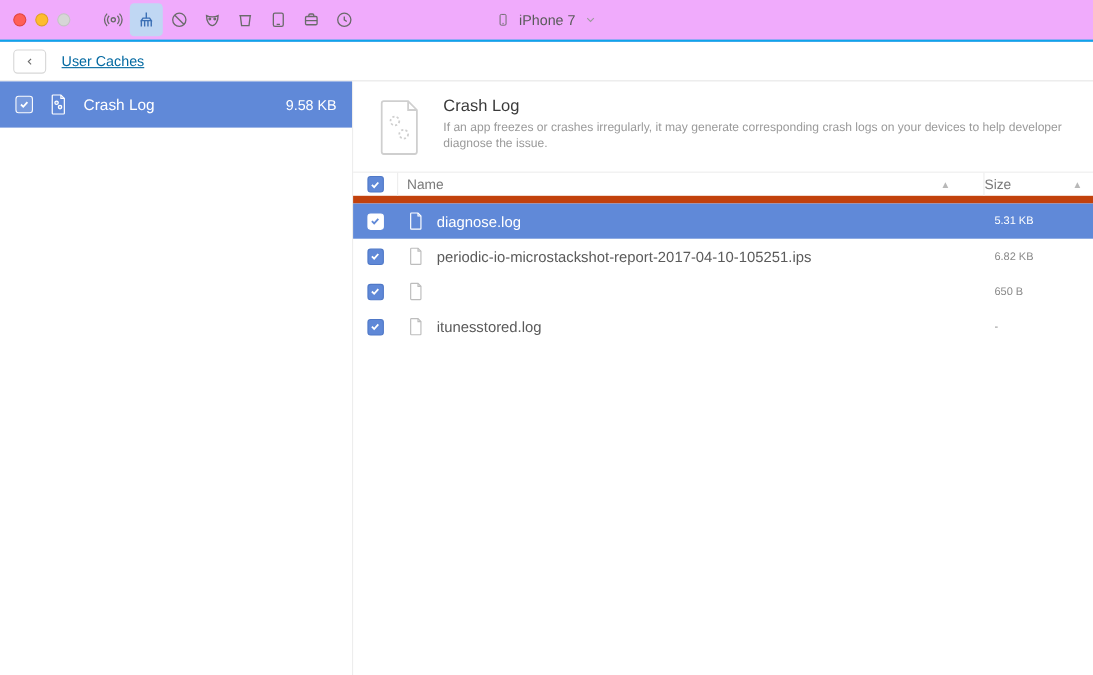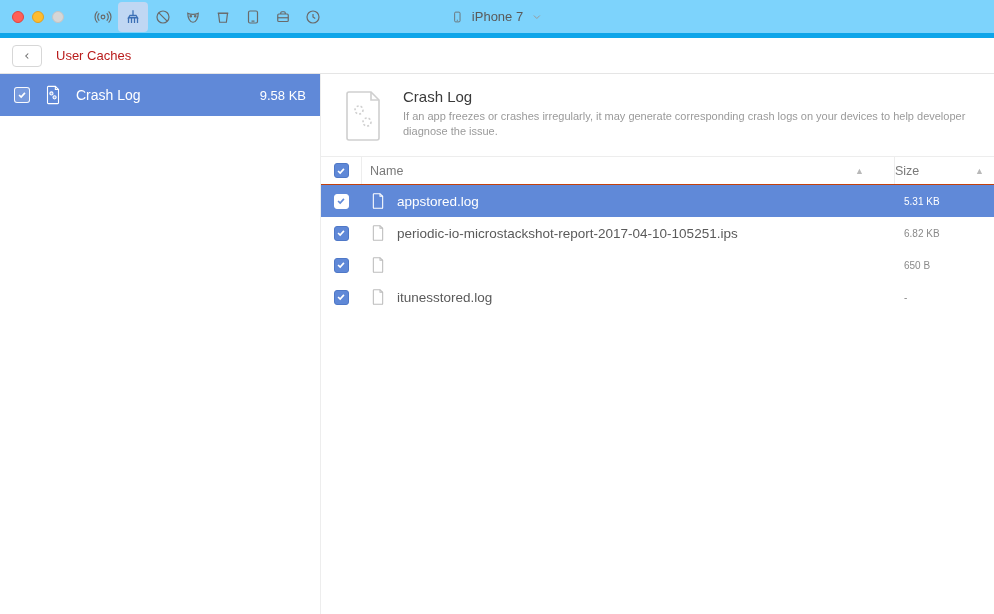--- a/index.html
+++ b/index.html
@@ -12,22 +12,22 @@
       height: 614px;
       overflow: hidden;
     }
 
     
     .titlebar {
       height: 38px;
       display: flex;
       align-items: center;
       padding: 0 12px;
-      background: #7dd3fc;
-      border-bottom: 5px solid #0ea5e9;
+      background: #f0abfc;
+      border-bottom: 2px solid #0ea5e9;
       position: relative;
     }
     .traffic-lights {
       display: flex;
       gap: 8px;
     }
     .traffic-dot {
       width: 12px;
       height: 12px;
       border-radius: 50%;
@@ -82,22 +82,23 @@
       height: 22px;
       border: 1px solid #d7d7d7;
       border-radius: 4px;
       display: flex;
       align-items: center;
       justify-content: center;
       color: #6a6a6a;
       background: #fff;
     }
     .breadcrumb-title {
-      color: #b91c1c;
+      color: #0369a1;
       font-size: 13px;
+      text-decoration: underline;
     }
 
     
     .main {
       display: flex;
       height: calc(100% - 74px);
     }
     .sidebar {
       width: 320px;
       background: #fff;
@@ -157,21 +158,21 @@
     .header-text .desc {
       font-size: 11px;
       color: #9a9a9a;
       line-height: 1.4;
     }
 
     .table-header {
       height: 28px;
       display: flex;
       align-items: center;
-      border-bottom: 1px solid #c2410c;
+      border-bottom: 7px solid #c2410c;
       color: #7a7a7a;
       font-size: 12.5px;
       justify-content: center;
     }
     .col-check { width: 40px; display: flex; justify-content: center; }
     .col-name { flex: 1; padding-left: 8px; display:flex; align-items:center; gap:6px; border-left: 1px solid #ededed; height:100%;}
     .col-size { width: 100px; padding-left: 0; display:flex; align-items:center; gap:2px; border-left: 1px solid #ededed; height:100%;margin-left:20px;}
     .sort-tri {
       font-size: 9px;
       color: #b8b8b8;
@@ -364,21 +365,21 @@
               </svg>
             </div>
           </div>
           <div style="flex: 1 1 0%; display: flex; align-items: center; padding-left: 8px;">
             <div class="file-icon">
               <svg width="16" height="20" viewBox="0 0 24 28" fill="none" stroke="#fff" stroke-width="1.6">
                 <path d="M6 3h9l4 4v17a1 1 0 0 1-1 1H6a1 1 0 0 1-1-1V4a1 1 0 0 1 1-1z"></path>
                 <path d="M15 3v4h4"></path>
               </svg>
             </div>
-            <div class="fname">appstored.log</div>
+            <div class="fname">diagnose.log</div>
           </div>
           <div class="fsize">5.31 KB</div>
         </div>
         <div class="row">
           <div class="col-check">
             <div class="checkbox">
               <svg class="checkmark-svg" viewBox="0 0 24 24" fill="none" stroke="currentColor" stroke-width="4">
                 <polyline points="5 12 10 17 19 7"></polyline>
               </svg>
             </div>

